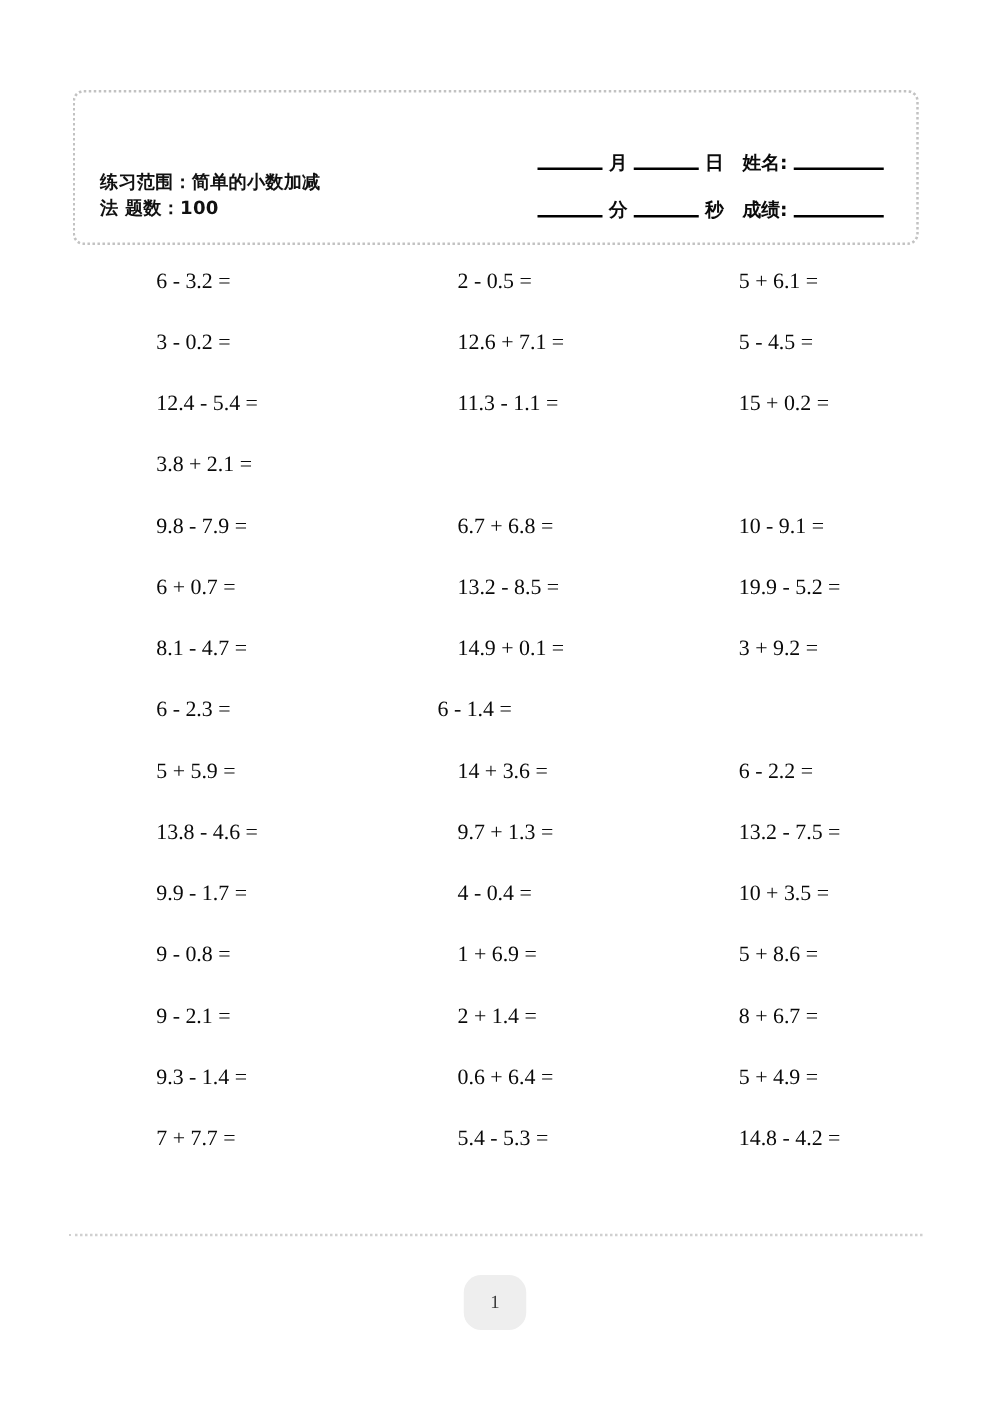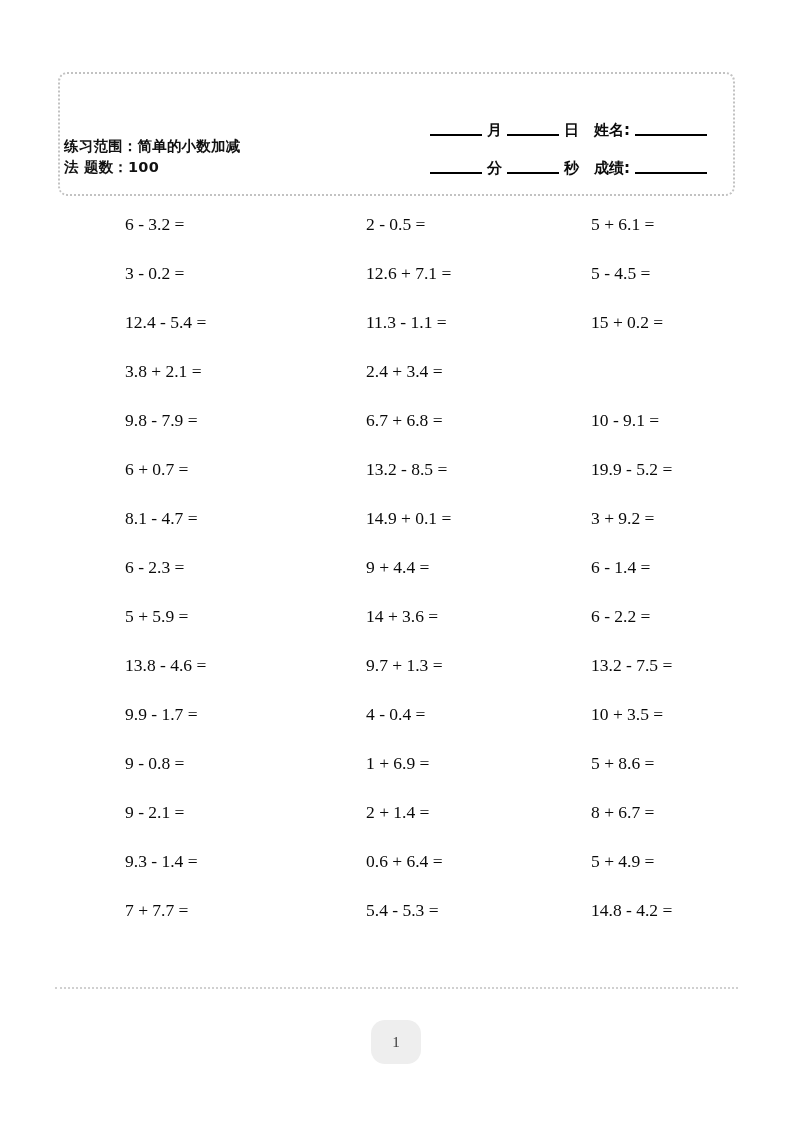--- a/index.html
+++ b/index.html
@@ -23,21 +23,21 @@
     top: 72px;
     width: 677px;
     height: 124px;
     box-sizing: border-box;
     border: 2px dotted #c2c2c2;
     border-radius: 9px;
   }
 
   .worksheet-title {
     position: absolute;
-    left: 4px;
+    left: 20px;
     top: 62px;
     width: 255px;
     font-family: "DejaVu Sans", "Liberation Sans", sans-serif;
     font-size: 14.5px;
     line-height: 21px;
     font-weight: 600;
     color: #111111;
     letter-spacing: .2px;
   }
 
@@ -164,40 +164,38 @@
       <div class="prob-cell c2">12.6 + 7.1 =</div>
       <div class="prob-cell c3">5 - 4.5 =</div>
     </div>
     <div class="prob-row">
       <div class="prob-cell c1">12.4 - 5.4 =</div>
       <div class="prob-cell c2">11.3 - 1.1 =</div>
       <div class="prob-cell c3">15 + 0.2 =</div>
     </div>
     <div class="prob-row">
       <div class="prob-cell c1">3.8 + 2.1 =</div>
-      <div class="prob-cell c2">2.4 + 3.4 =</div>
     </div>
     <div class="prob-row">
       <div class="prob-cell c1">9.8 - 7.9 =</div>
       <div class="prob-cell c2">6.7 + 6.8 =</div>
       <div class="prob-cell c3">10 - 9.1 =</div>
     </div>
     <div class="prob-row">
       <div class="prob-cell c1">6 + 0.7 =</div>
       <div class="prob-cell c2">13.2 - 8.5 =</div>
       <div class="prob-cell c3">19.9 - 5.2 =</div>
     </div>
     <div class="prob-row">
       <div class="prob-cell c1">8.1 - 4.7 =</div>
       <div class="prob-cell c2">14.9 + 0.1 =</div>
       <div class="prob-cell c3">3 + 9.2 =</div>
     </div>
     <div class="prob-row">
       <div class="prob-cell c1">6 - 2.3 =</div>
-      <div class="prob-cell c2">9 + 4.4 =</div>
       <div class="prob-cell c3">6 - 1.4 =</div>
     </div>
     <div class="prob-row">
       <div class="prob-cell c1">5 + 5.9 =</div>
       <div class="prob-cell c2">14 + 3.6 =</div>
       <div class="prob-cell c3">6 - 2.2 =</div>
     </div>
     <div class="prob-row">
       <div class="prob-cell c1">13.8 - 4.6 =</div>
       <div class="prob-cell c2">9.7 + 1.3 =</div>

